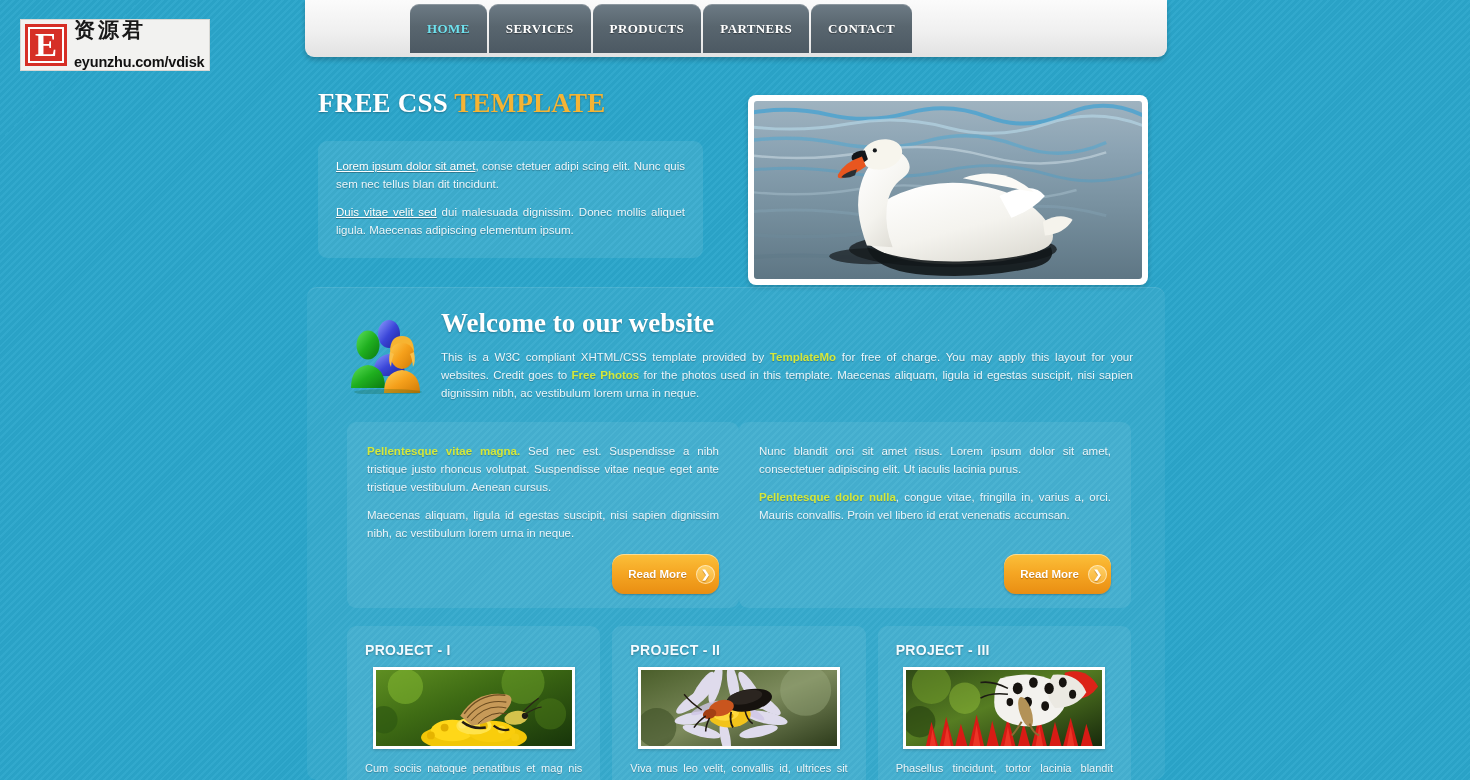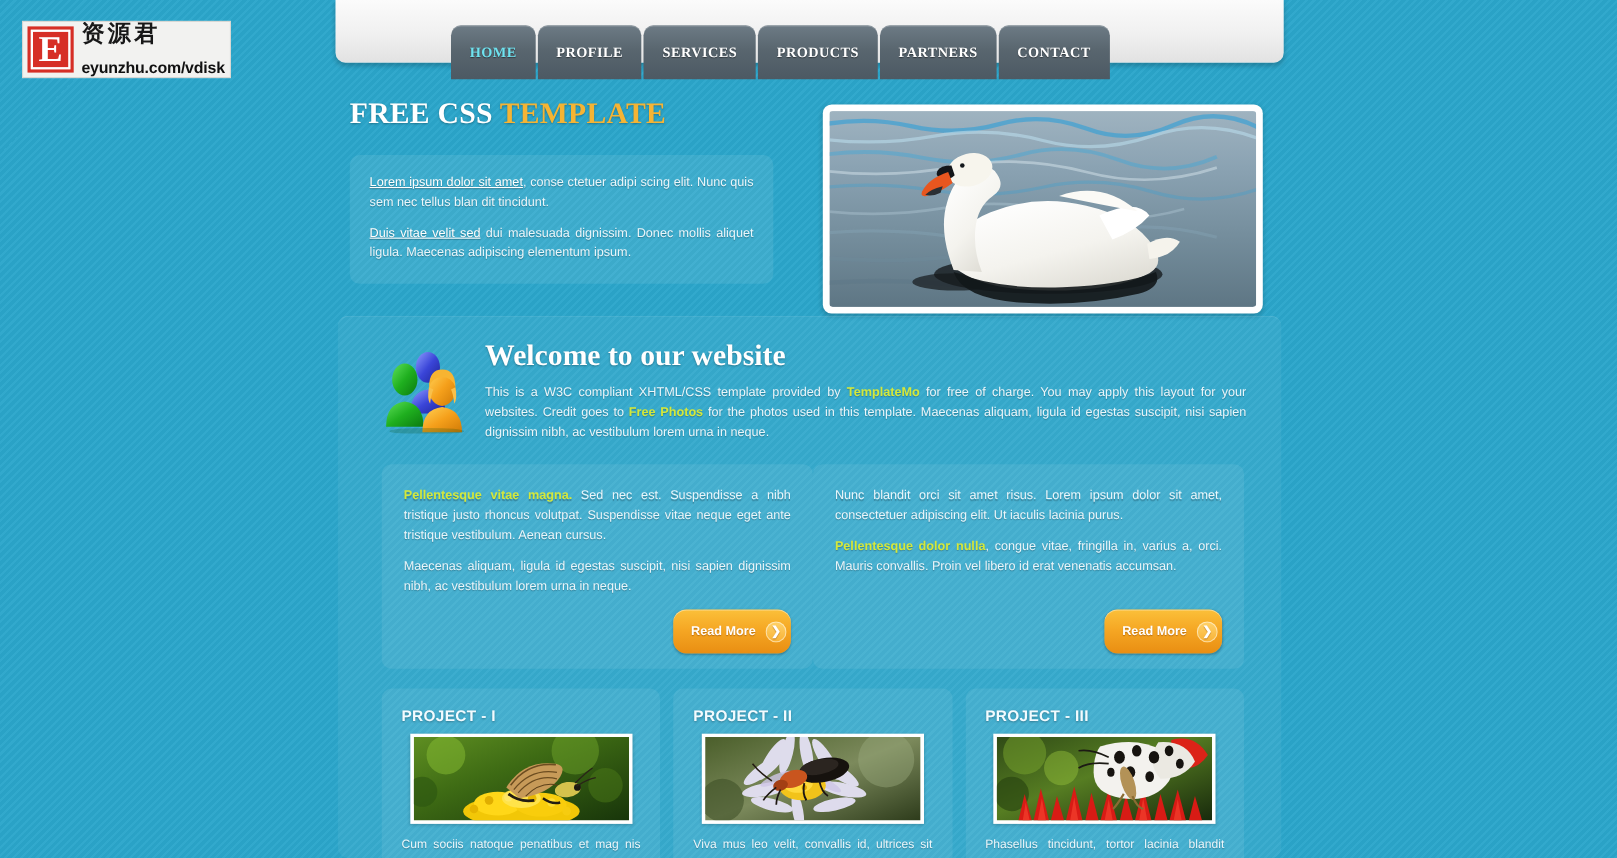--- a/index.html
+++ b/index.html
@@ -84,21 +84,21 @@
     width: 862px;
     height: 57px;
     background: linear-gradient(to bottom, #fbfbfb 0%, #f0f0f0 55%, #e2e2e2 100%);
     border-bottom-left-radius: 9px;
     border-bottom-right-radius: 9px;
     box-shadow: 0 3px 5px rgba(0,0,0,0.22);
   }
   .nav {
     position: absolute;
     left: 410px;
-    top: 19px;
+    top: 0;
     display: flex;
     align-items: flex-end;
     height: 53px;
   }
   .nav-item {
     position: relative;
     height: 49px;
     padding: 0 17px;
     display: flex;
     align-items: center;
@@ -355,21 +355,20 @@
   </div>
   <div class="logo-text">
     <span class="logo-cn">资源君</span>
     <span class="logo-url">eyunzhu.com/vdisk</span>
   </div>
 </div>
 
 <div class="header-bar"></div>
 <nav class="nav">
   <div class="nav-item active">HOME</div>
-  <div class="nav-item">PROFILE</div>
   <div class="nav-item">SERVICES</div>
   <div class="nav-item">PRODUCTS</div>
   <div class="nav-item">PARTNERS</div>
   <div class="nav-item">CONTACT</div>
 </nav>
 
 <div class="page">
 
   <section class="banner">
     <h1 class="banner-title">

